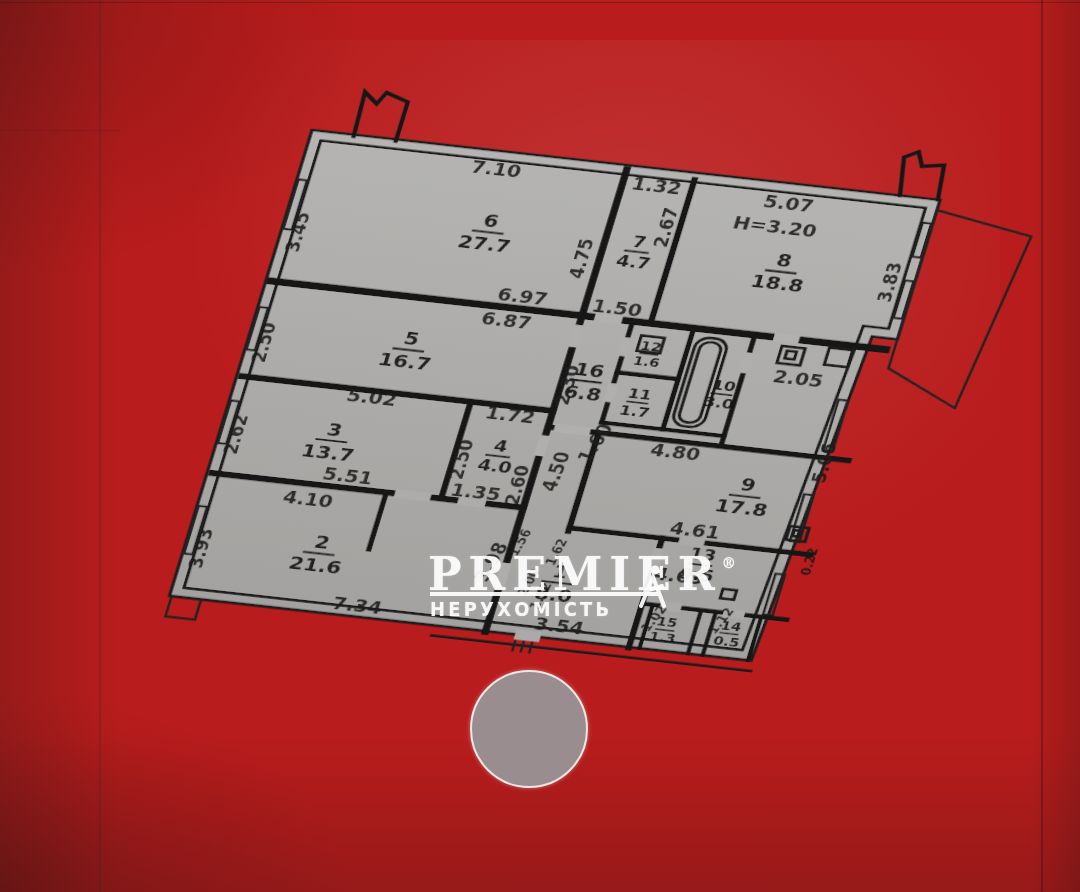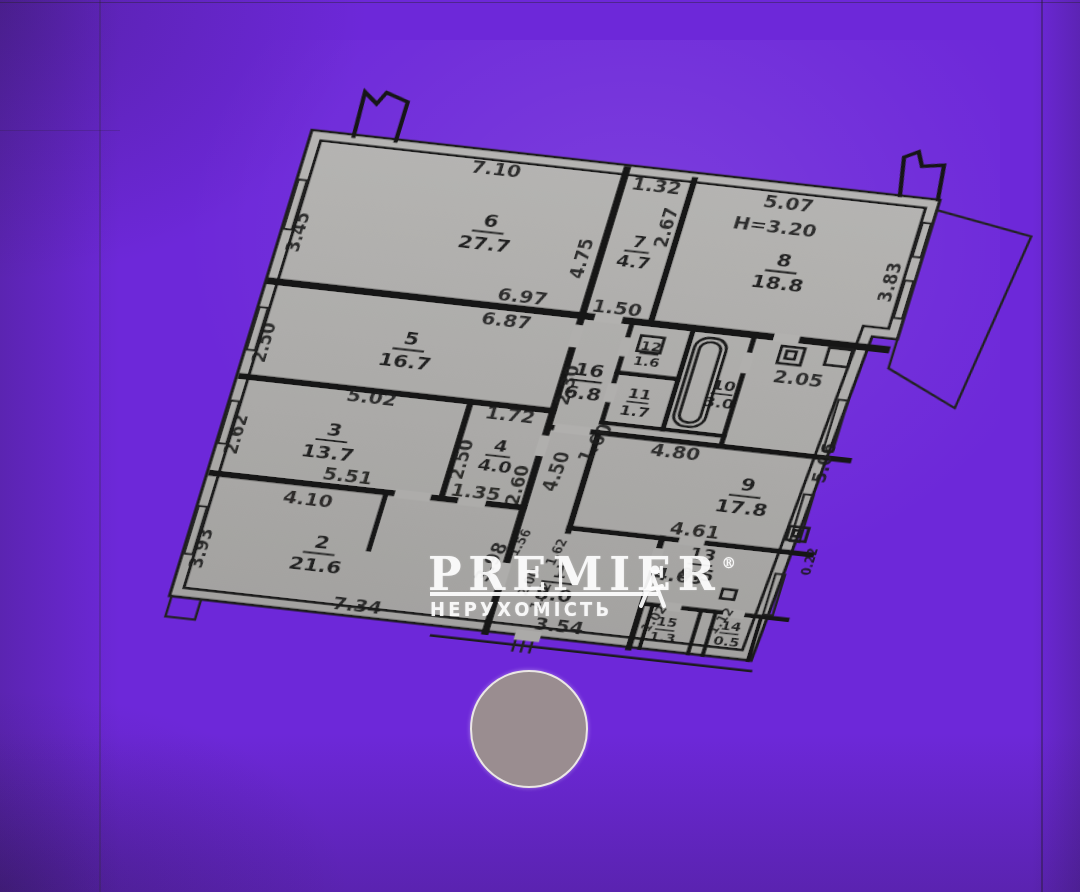--- a/index.html
+++ b/index.html
@@ -1,17 +1,17 @@
 <!DOCTYPE html>
 <html><head>
 <meta charset="utf-8">
 <style>
   html,body{margin:0;padding:0;background:#8f8e8c;}
   .stage{position:relative;width:1080px;height:892px;overflow:hidden;
-         background:#6d28d9;font-family:"DejaVu Sans",sans-serif;}
+         background:#b91c1c;font-family:"DejaVu Sans",sans-serif;}
   
   .layer{position:absolute;pointer-events:none;}
   .shade-left{left:0;top:0;width:120px;height:892px;
     background:linear-gradient(90deg,rgba(20,20,18,.20),rgba(20,20,18,0));}
   .shade-tl{left:0;top:0;width:420px;height:320px;
     background:radial-gradient(ellipse at 0% 0%,rgba(10,10,10,.22),rgba(10,10,10,0) 62%);}
   .shade-bottom{left:0;bottom:0;width:1080px;height:160px;
     background:linear-gradient(0deg,rgba(15,15,13,.20),rgba(15,15,13,0));}
   .shade-bl{left:0;bottom:0;width:380px;height:220px;
     background:radial-gradient(ellipse at 0% 100%,rgba(10,10,10,.20),rgba(10,10,10,0) 65%);}

